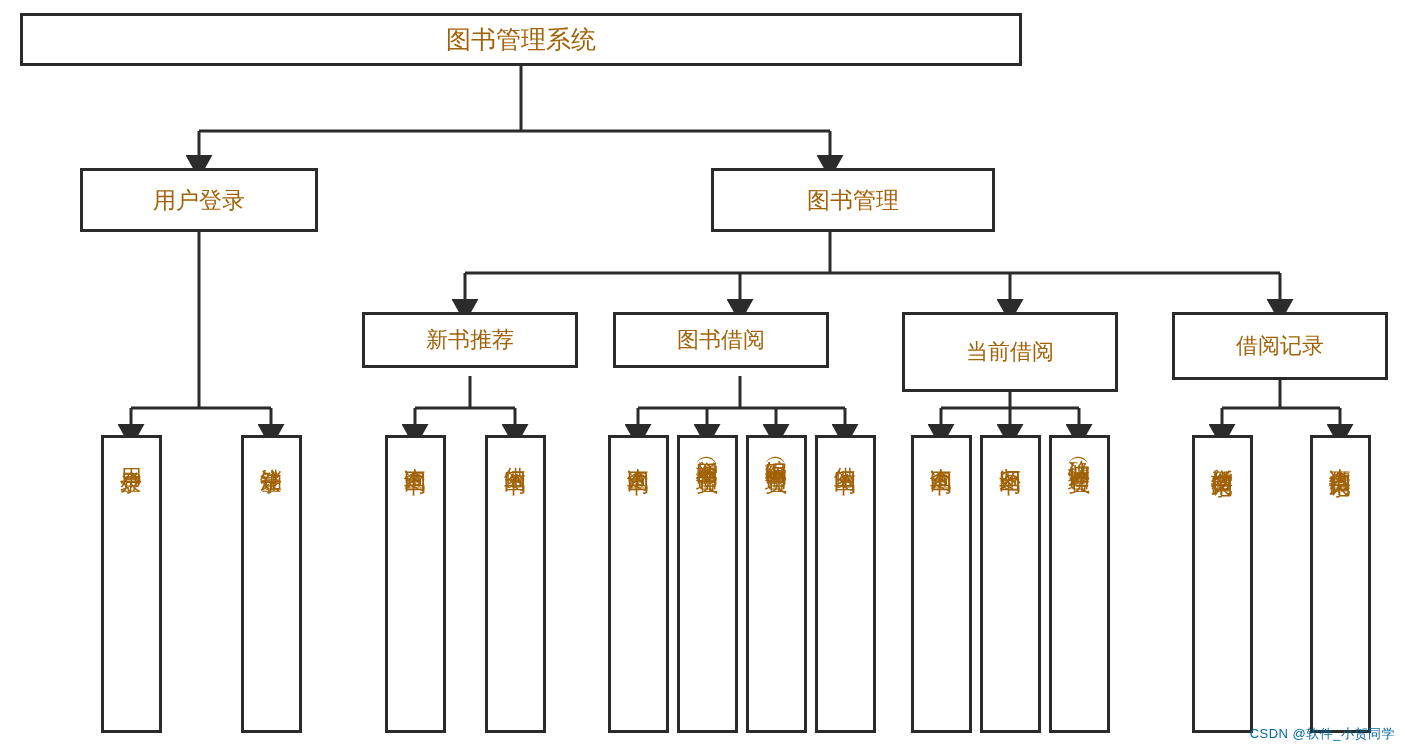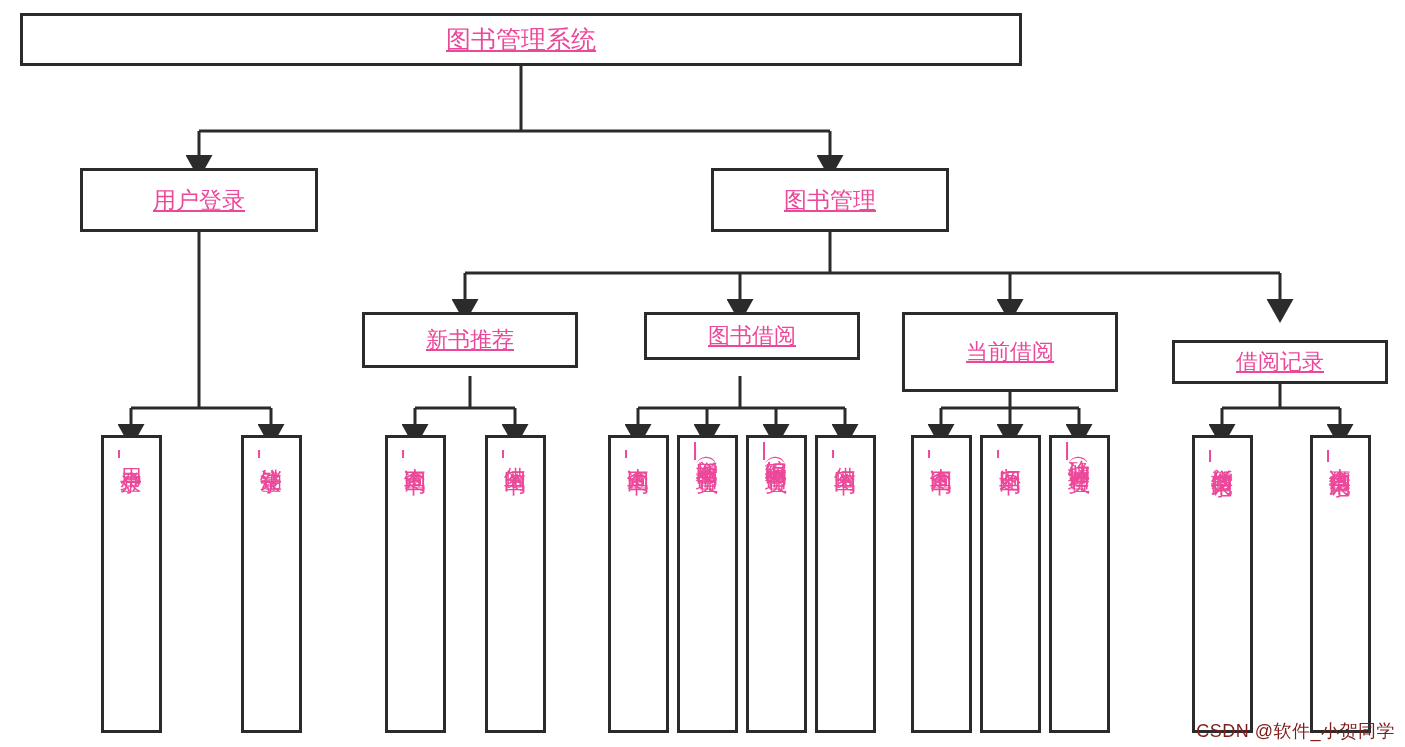--- a/index.html
+++ b/index.html
@@ -18,22 +18,21 @@
     overflow: hidden;
   }
   .node {
     position: absolute;
     box-sizing: border-box;
     border: 3px solid #2b2b2b;
     background: #ffffff;
     display: flex;
     align-items: center;
     justify-content: center;
-    color: #ec4899;
-    text-decoration: underline;
+    color: #a16207;
   }
   .node.root {
     font-size: 25px;
   }
   .node.lvl2 {
     font-size: 23px;
   }
   .node.lvl3 {
     font-size: 22px;
   }
@@ -58,22 +57,22 @@
     left: 0;
     top: 0;
     width: 1405px;
     height: 747px;
     pointer-events: none;
   }
   .watermark {
     position: absolute;
     right: 10px;
     bottom: 4px;
-    font-size: 18px;
-    color: #7f1d1d;
+    font-size: 13px;
+    color: #0369a1;
     letter-spacing: 0.5px;
     white-space: nowrap;
   }
 </style>
 </head>
 <body>
 
 <div id="canvas">
 
   <svg class="wires" viewBox="0 0 1405 747" xmlns="http://www.w3.org/2000/svg">
@@ -126,34 +125,34 @@
     </g>
   </svg>
 
   <div class="node root" style="left:20px; top:13px; width:1002px; height:53px;">
     <span>图书管理系统</span>
   </div>
 
   <div class="node lvl2" style="left:80px; top:168px; width:238px; height:64px;">
     <span>用户登录</span>
   </div>
-  <div class="node lvl2" style="left:711px; top:168px; width:238px; height:64px;text-align:right;">
+  <div class="node lvl2" style="left:711px; top:168px; width:284px; height:64px;text-align:right;">
     <span>图书管理</span>
   </div>
 
   <div class="node lvl3" style="left:362px; top:312px; width:216px; height:56px;">
     <span>新书推荐</span>
   </div>
-  <div class="node lvl3" style="left:644px; top:312px; width:216px; height:48px;">
+  <div class="node lvl3" style="left:613px; top:312px; width:216px; height:56px;">
     <span>图书借阅</span>
   </div>
   <div class="node lvl3" style="left:902px; top:312px; width:216px; height:80px;">
     <span>当前借阅</span>
   </div>
-  <div class="node lvl3" style="left:1172px; top:312px; width:216px; height:44px;margin-top:28px;">
+  <div class="node lvl3" style="left:1172px; top:312px; width:216px; height:68px;">
     <span>借阅记录</span>
   </div>
 
   <div class="node leaf" style="left:101px; top:435px; width:61px; height:298px;">
     <span class="vtext">用户登录</span>
   </div>
   <div class="node leaf" style="left:241px; top:435px; width:61px; height:298px;">
     <span class="vtext">注销登录</span>
   </div>
 

